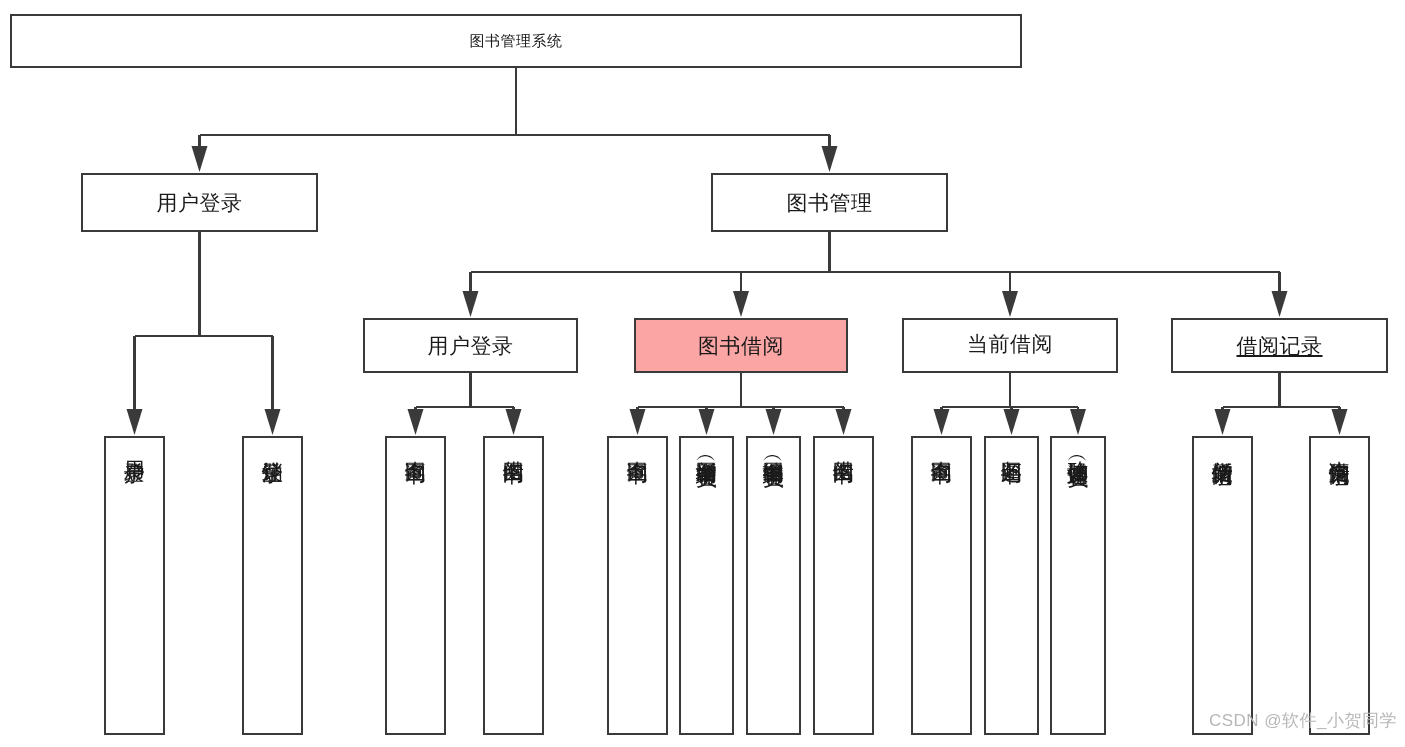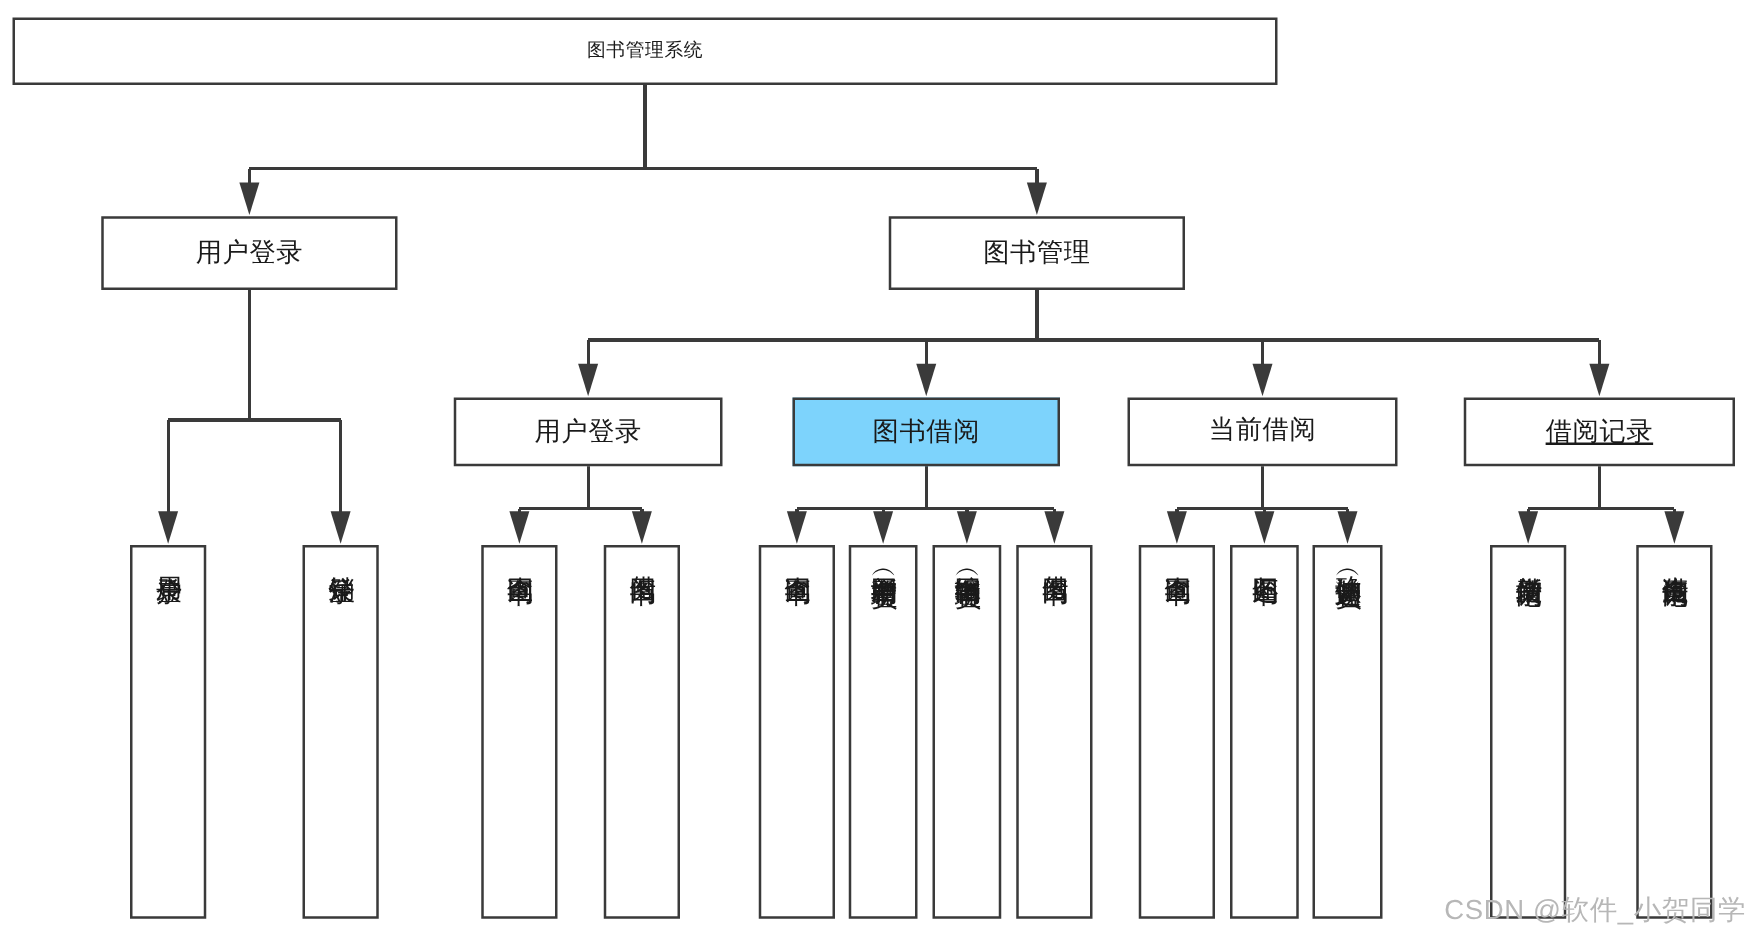--- a/index.html
+++ b/index.html
@@ -55,22 +55,22 @@
     font-size: 21px;
     letter-spacing: 1px;
     white-space: nowrap;
   }
   .node.root .label {
     font-size: 15px;
   }
   #watermark {
     position: absolute;
     right: 8px;
-    bottom: 4px;
-    font-size: 22px;
+    bottom: 15px;
+    font-size: 17px;
     color: #b7b7b7;
     letter-spacing: 0.5px;
     white-space: nowrap;
     pointer-events: none;
   }
 </style>
 </head>
 <body>
 
 <div id="canvas">
@@ -134,21 +134,21 @@
       </div>
       <div class="node horizontal" style="left: 81px; top: 173px; width: 237px; height: 59px; border-color: rgb(58, 58, 58); background: rgb(255, 255, 255);">
         <span class="label">用户登录</span>
       </div>
       <div class="node horizontal" style="left: 711px; top: 173px; width: 237px; height: 59px; border-color: rgb(58, 58, 58); background: rgb(255, 255, 255);">
         <span class="label">图书管理</span>
       </div>
       <div class="node horizontal" style="left: 363px; top: 318px; width: 215px; height: 55px; border-color: rgb(58, 58, 58); background: rgb(255, 255, 255);">
         <span class="label">用户登录</span>
       </div>
-      <div class="node horizontal" style="left: 634px; top: 318px; width: 214px; height: 55px; border-color: rgb(58, 58, 58); background: #7dd3fc;">
+      <div class="node horizontal" style="left: 634px; top: 318px; width: 214px; height: 55px; border-color: rgb(58, 58, 58); background: #fca5a5;">
         <span class="label">图书借阅</span>
       </div>
       <div class="node horizontal" style="left: 902px; top: 318px; width: 216px; height: 55px; border-color: rgb(58, 58, 58); background: rgb(255, 255, 255); font-family: Liberation Mono, monospace;">
         <span class="label">当前借阅</span>
       </div>
       <div class="node horizontal" style="left: 1171px; top: 318px; width: 217px; height: 55px; border-color: rgb(58, 58, 58); background: rgb(255, 255, 255); text-decoration: underline;">
         <span class="label">借阅记录</span>
       </div>
       <div class="node vertical" style="left: 104px; top: 436px; width: 61px; height: 299px; border-color: rgb(58, 58, 58); background: rgb(255, 255, 255);">
         <span class="label">用户登录</span>

